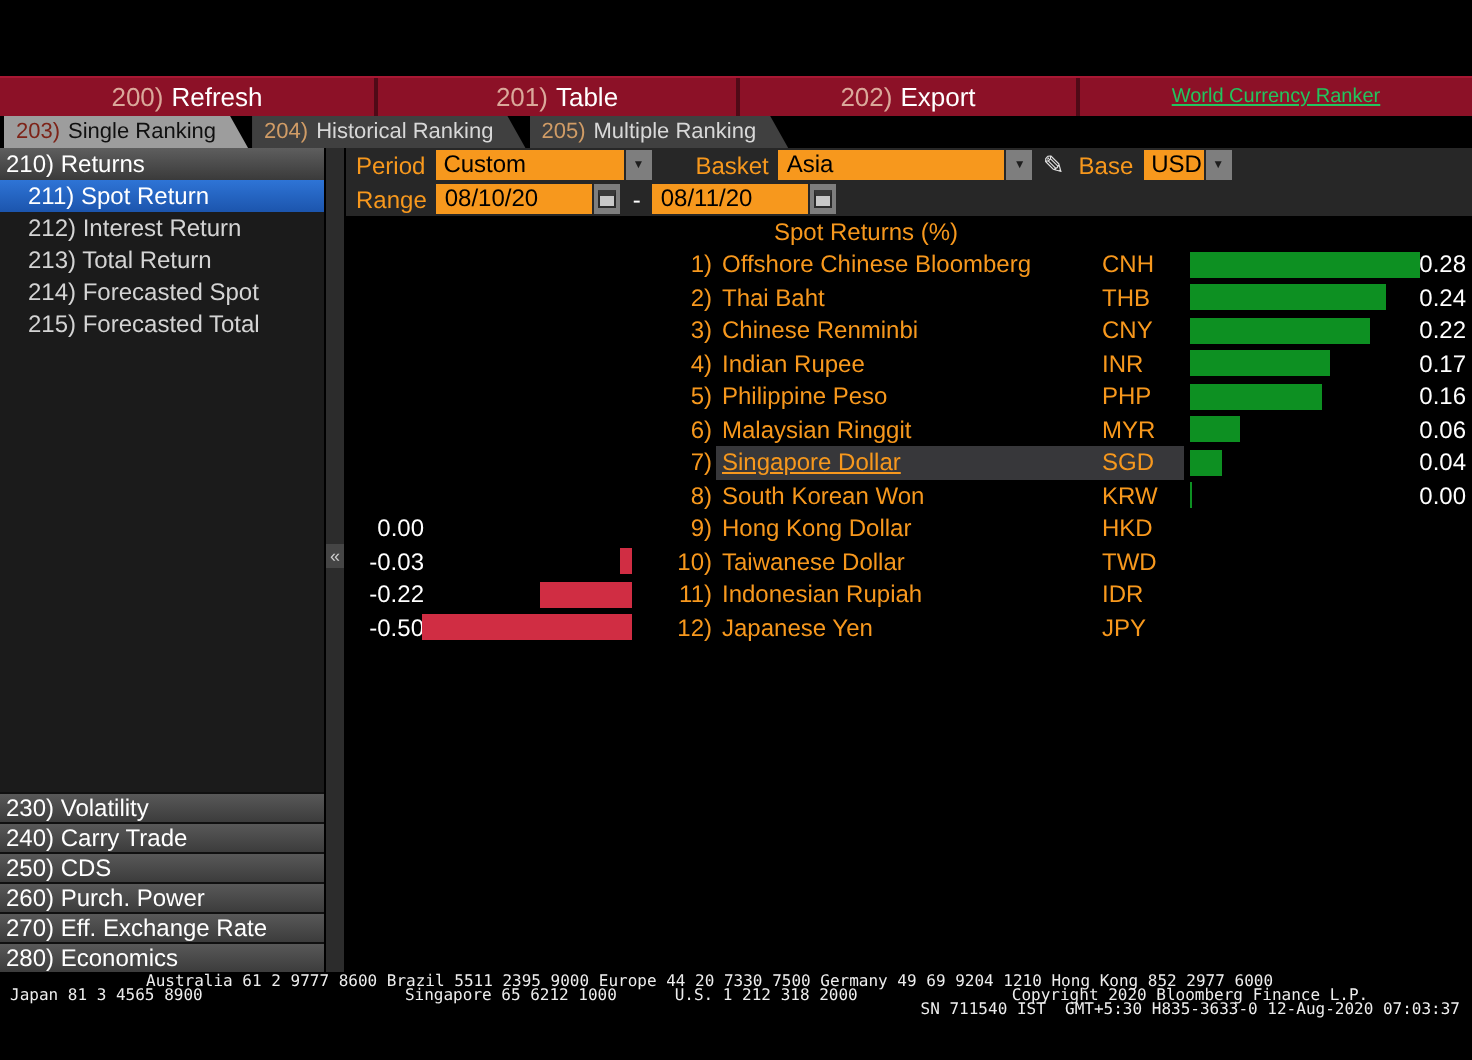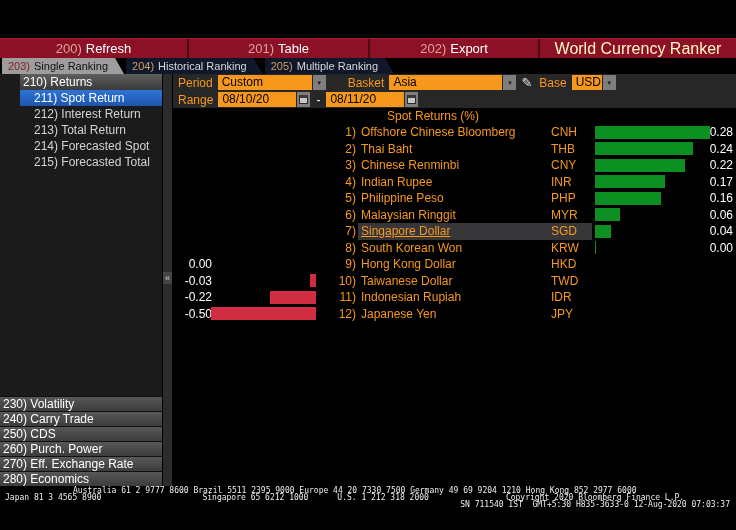--- a/index.html
+++ b/index.html
@@ -13,35 +13,35 @@
   
   .cmdline{position:absolute;top:0;left:0;width:736px;height:38px;background:#000;}
   
   .toolbar{position:absolute;top:38px;left:0;width:736px;height:20px;display:flex;
     background:var(--tbred);border-top:1px solid #a81733;}
   .tb-btn{display:flex;align-items:center;justify-content:center;gap:4px;font-size:13px;
     border-right:2px solid #4f0a17;height:100%;}
   .tb-btn:nth-child(1){width:189px}.tb-btn:nth-child(2){width:181px}.tb-btn:nth-child(3){width:170px}
   .tb-num{color:#daa89a;}
   .tb-label{color:#fff;}
-  .tb-title{flex:1;display:flex;align-items:center;justify-content:center;color:#fef9c3;font-size:16px;}
+  .tb-title{flex:1;display:flex;align-items:center;justify-content:center;color:#22c55e;font-size:10px;text-decoration:underline;}
   
   .tabrow{position:absolute;top:58px;left:0;width:736px;height:16px;background:#000;
     display:flex;padding-left:2px;}
   .tab{display:flex;align-items:center;gap:4px;font-size:11px;height:16px;
-    padding:0 16px 0 6px;margin-right:2px;background:#0f172a;
+    padding:0 16px 0 6px;margin-right:2px;background:#404040;
     clip-path:polygon(0 0,calc(100% - 9px) 0,100% 100%,0 100%);}
   .tab .tab-num{color:#d09c66;}
   .tab .tab-label{color:#d8d8d8;}
   .tab.active{background:#9d9d9d;}
   .tab.active .tab-num{color:#7d2318;}
   .tab.active .tab-label{color:#101010;}
   
   .sidebar{position:absolute;left:0;top:74px;width:162px;height:412px;background:var(--sidebg);
-    font-size:12px;overflow:hidden;padding-left:20px;}
+    font-size:12px;overflow:hidden;}
   .side-item{height:16px;line-height:16px;color:#d4d4d4;padding-left:14px;white-space:nowrap;cursor:default;}
   .side-item.header{background:linear-gradient(#5e5e5e,#3a3a3a);color:#fff;padding-left:3px;}
   .side-item.selected{background:linear-gradient(#2e74d6,#1c55ad);color:#fff;}
   .side-bottom{position:absolute;bottom:0;left:0;right:0;}
   .side-bottom .side-item{background:linear-gradient(#585858,#3c3c3c);color:#fff;
     padding-left:3px;height:15px;line-height:15px;border-top:1px solid #101010;}
   .vdivider{position:absolute;left:162px;top:74px;width:11px;height:412px;background:#2c2c2c;
     border-left:1px solid #000;border-right:1px solid #000;}
   .collapse{position:absolute;top:198px;left:0;width:9px;height:12px;background:#454545;
     color:#cfcfcf;font-size:9px;line-height:12px;text-align:center;cursor:pointer;}

